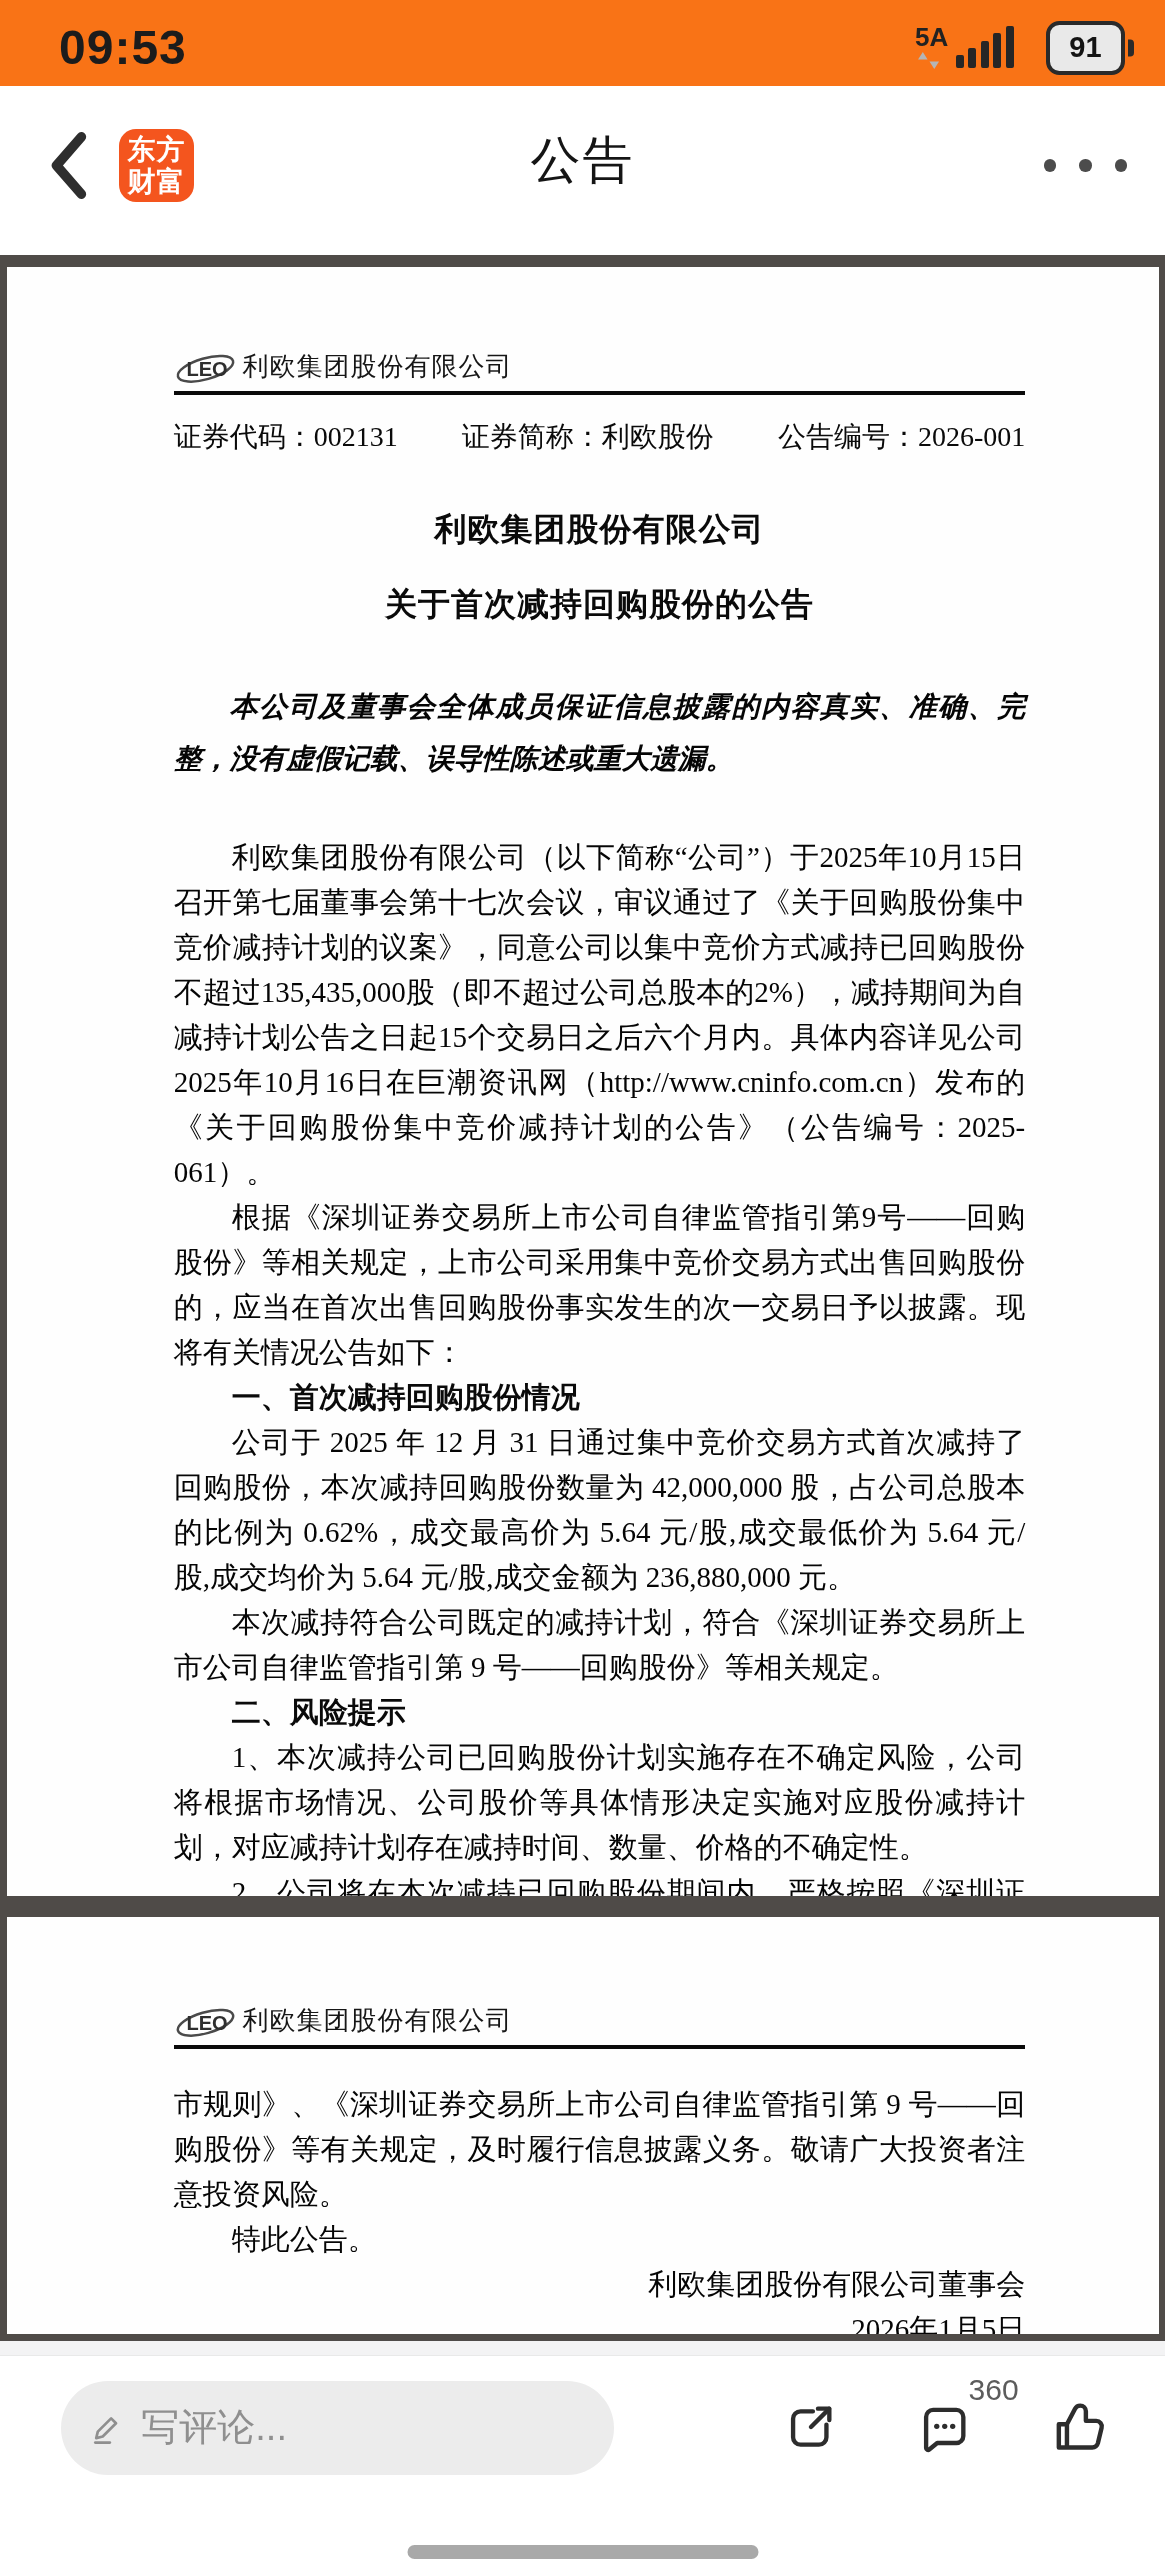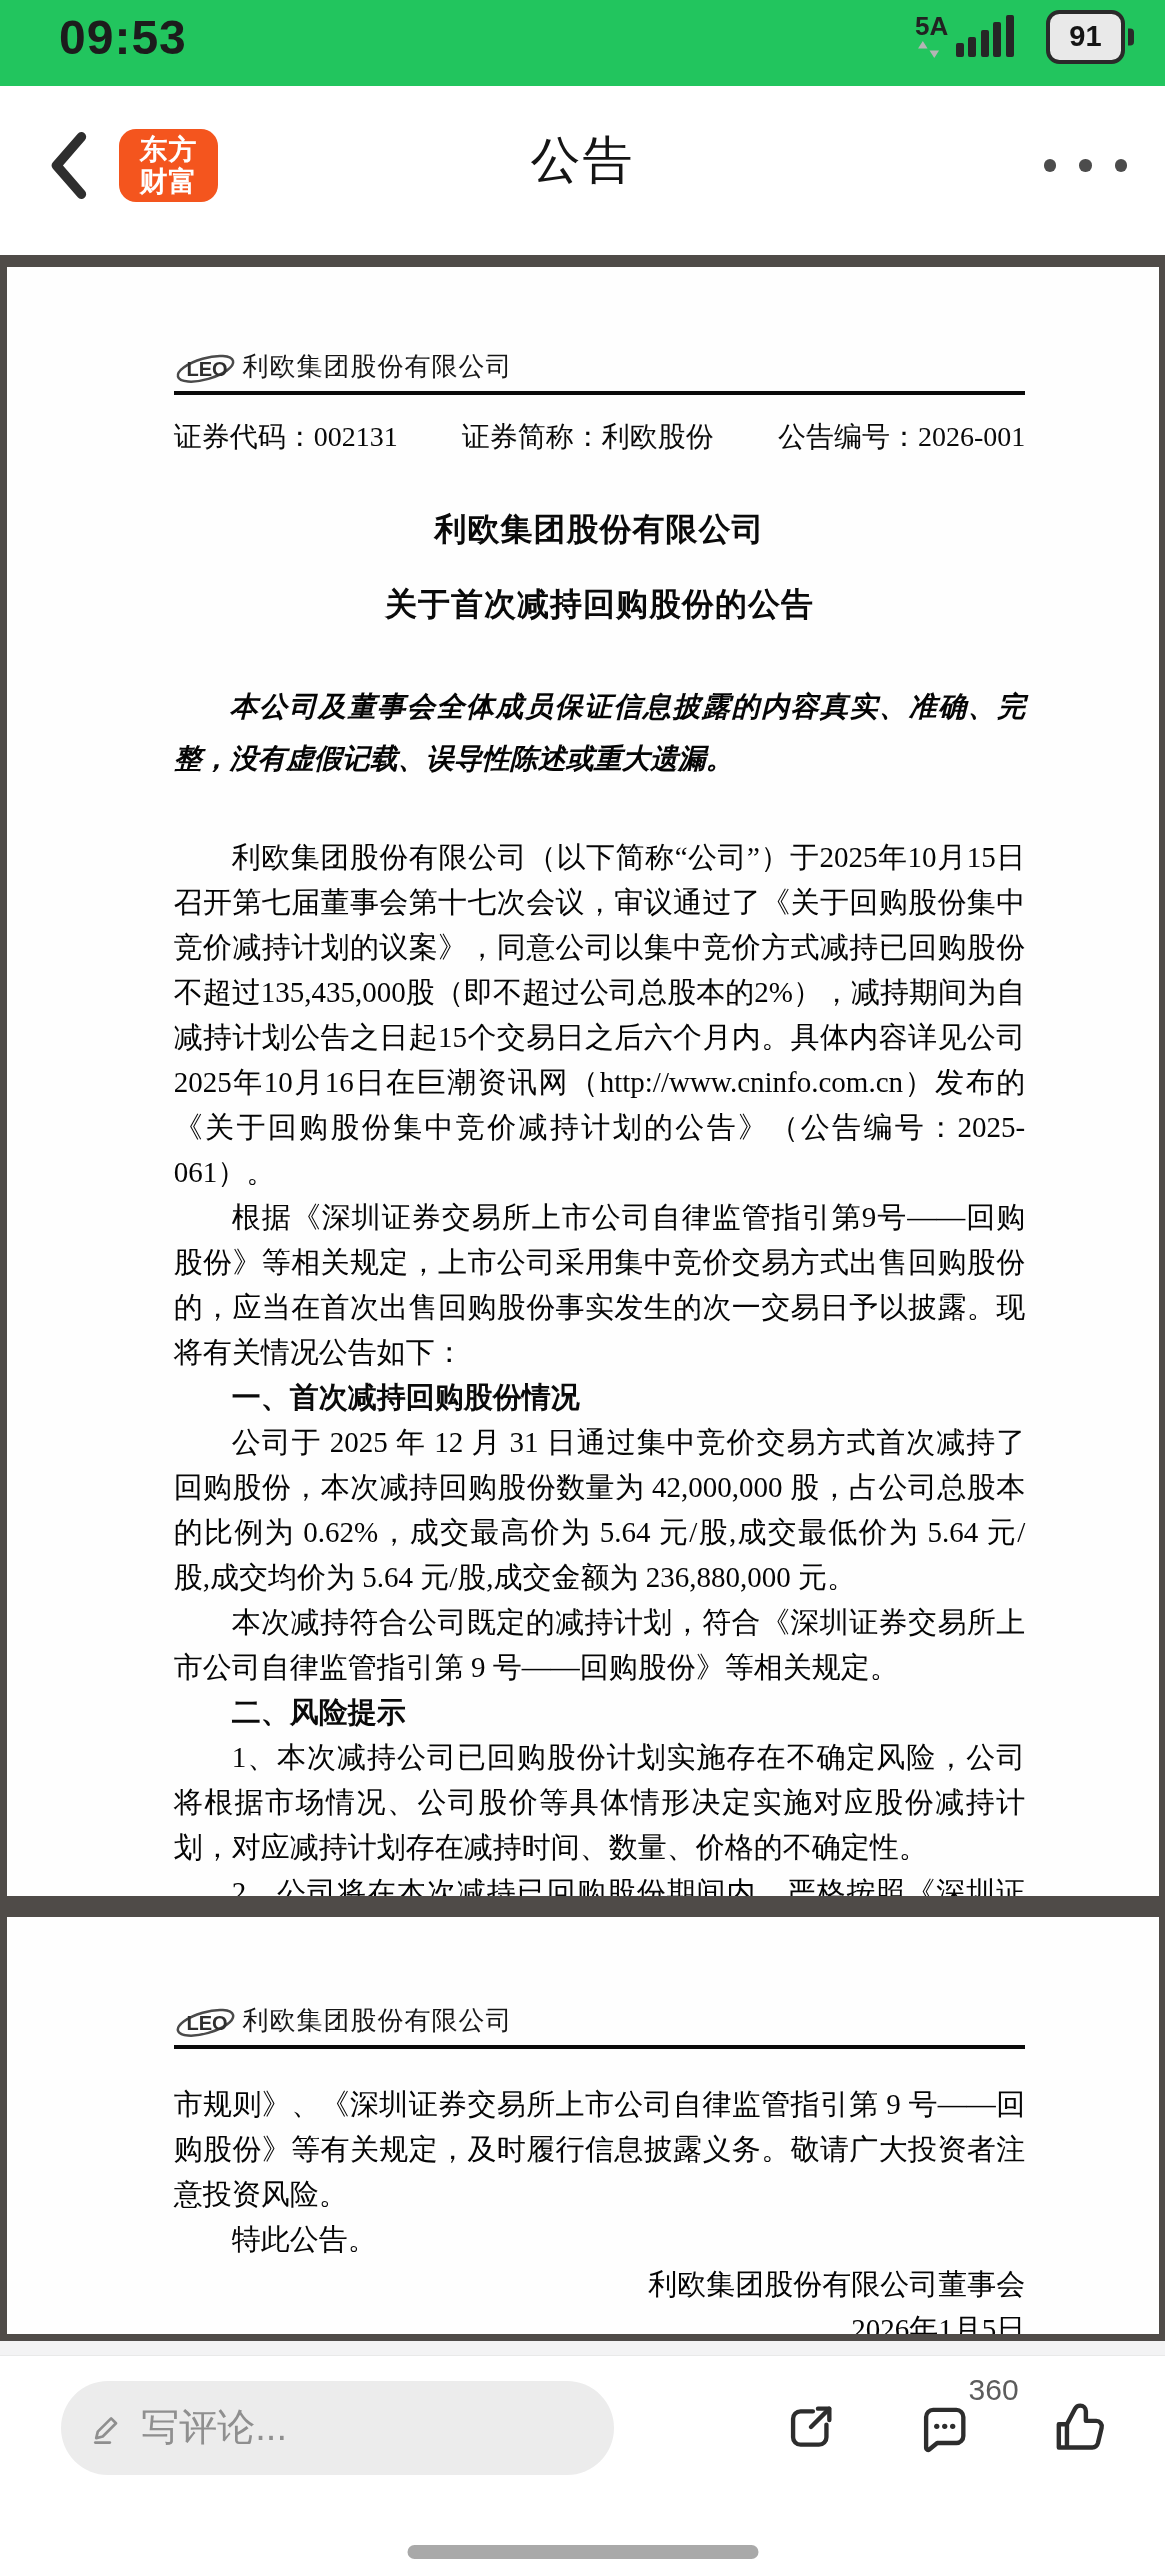--- a/index.html
+++ b/index.html
@@ -7,22 +7,22 @@
   body {
     font-family:"Liberation Sans", sans-serif;
     background:#ffffff;
     position:relative;
     overflow:hidden;
     -webkit-font-smoothing:antialiased;
   }
 
   
   .statusbar{
-    height:86px; display:flex; align-items:flex-start;
-    justify-content:space-between; padding:9.6px 40px 0 59px; background:#22c55e;gap:40px;
+    height:86px; display:flex; align-items:center;
+    justify-content:space-between; padding:9.6px 40px 0 59px; background:#f97316;gap:40px;
   }
   .time{ font-size:48px; font-weight:600; color:#1c1c1c; letter-spacing:1px; }
   .status-right{ display:flex; align-items:center; gap:11.5px; }
   .net{ display:flex; flex-direction:column; align-items:flex-start; margin-right:-3.8px; }
   .net-label{ font-size:26px; font-weight:700; color:#222; line-height:26px; }
   .bars{ display:flex; align-items:flex-end; gap:4.8px; height:44px; padding-bottom:1.9px; }
   .bar{ width:7.7px; background:#262626; border-radius:1.9px; }
   .battery{
     position:relative; width:79px; height:54px; border:4.8px solid #2a2a2a;
     border-radius:13.4px; background:#e9e9e9; display:flex; align-items:center;
@@ -34,21 +34,21 @@
     width:6.7px; height:17px; background:#2a2a2a; border-radius:0 3.8px 3.8px 0;
   }
 
   
   .navbar{
     height:169px; display:flex; align-items:center;
     padding:0 38px 9.6px 46px; background:#fff; position:relative;
   }
   .back-btn{ width:50px; height:73px; display:flex; align-items:center; }
   .app-logo{
-    width:99px; height:73px; background:#F4551E; border-radius:17px;
+    width:75px; height:73px; background:#F4551E; border-radius:17px;
     color:#fff; display:flex; flex-direction:column; align-items:center;
     justify-content:center; font-size:28px; font-weight:700; line-height:32px;
     margin-left:23px; letter-spacing:1px;
   }
   .nav-title{
     position:absolute; left:50%; top:44%; transform:translate(-50%,-50%);
     font-size:50px; font-weight:500; color:#151515; letter-spacing:1.9px;
   }
   .more-btn{ margin-left:auto; display:flex; gap:23px; align-items:center; height:58px; }
   .dot{ width:12.5px; height:12.5px; border-radius:50%; background:#4c4c4c; }

